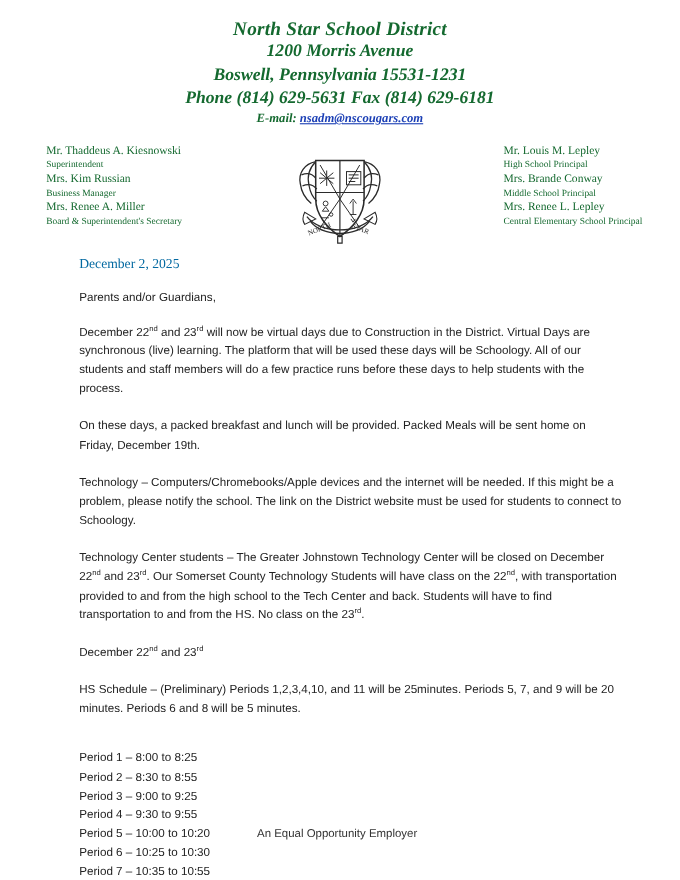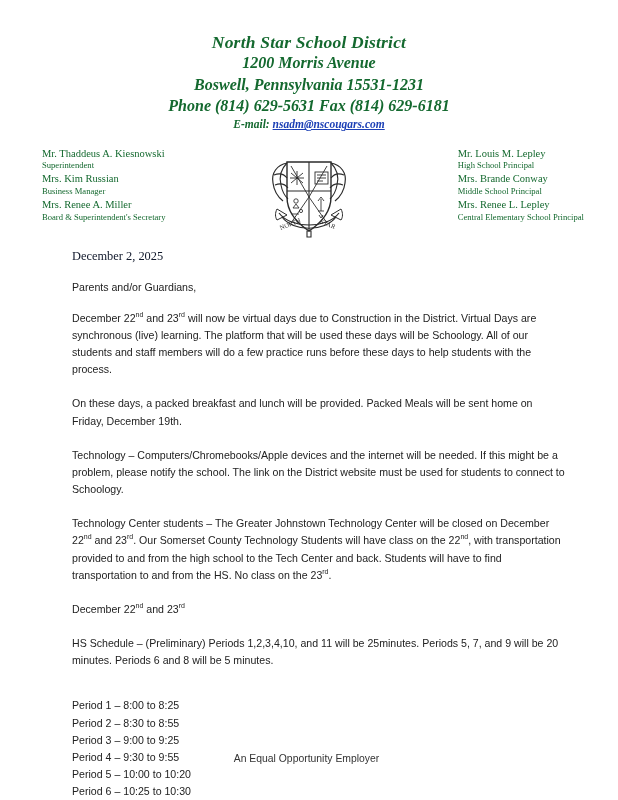--- a/index.html
+++ b/index.html
@@ -19,21 +19,21 @@
   .page {
     position: relative;
     width: 618px;
     height: 800px;
     background: #fff;
   }
 
   
   .letterhead {
     text-align: center;
-    padding-top: 32px;
+    padding-top: 16px;
   }
   .lh-name {
     font-family: "Liberation Serif", serif;
     font-weight: bold;
     font-style: italic;
     font-size: 17.5px;
     color: #14692f;
     letter-spacing: 0.2px;
     line-height: 1.15;
   }
@@ -94,21 +94,21 @@
     height: 86px;
   }
 
   
   .body-wrap {
     padding: 0 52px 0 72px;
   }
   .date-line {
     font-family: "Liberation Serif", serif;
     font-size: 12.4px;
-    color: #0f172a;
+    color: #0369a1;
     margin-top: 18px;
   }
   .salutation {
     font-family: "Liberation Sans", sans-serif;
     font-size: 10.6px;
     color: #222;
     margin-top: 17px;
   }
   p.para {
     font-family: "Liberation Sans", sans-serif;

